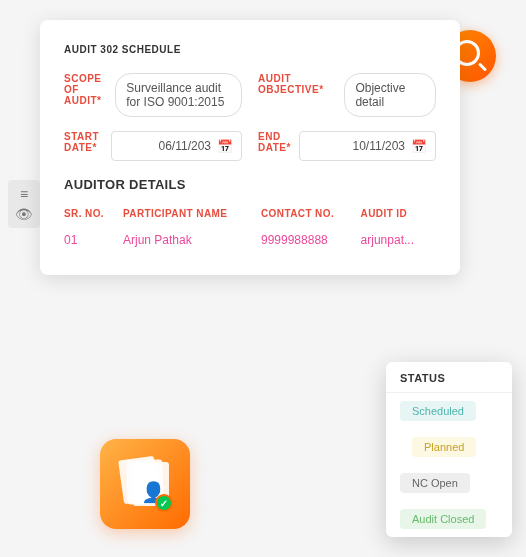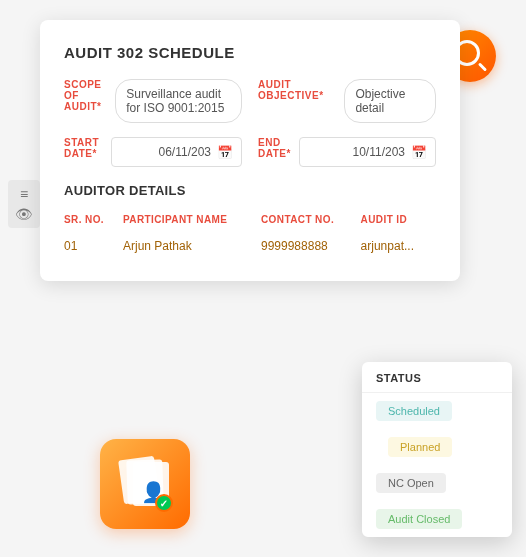--- a/index.html
+++ b/index.html
@@ -18,21 +18,21 @@
       top: 20px;
       left: 40px;
       width: 420px;
       background: #fff;
       border-radius: 8px;
       box-shadow: 0 4px 20px rgba(0,0,0,0.12);
       padding: 24px 24px 20px 24px;
     }
 
     .card-title {
-      font-size: 15px;
+      font-size: 10px;
       font-weight: 700;
       color: #333;
       letter-spacing: 0.5px;
       margin-bottom: 18px;
     }
 
     .form-row {
       display: flex;
       gap: 16px;
       margin-bottom: 14px;
@@ -110,21 +110,21 @@
       font-weight: 700;
       color: #e84c3d;
       text-align: left;
       padding: 4px 8px 6px 0;
       letter-spacing: 0.4px;
       border-bottom: none;
     }
 
     .auditor-table tbody tr td {
       font-size: 12px;
-      color: #a16207;
+      color: #ec4899;
       padding: 8px 8px 8px 0;
       border-bottom: 1px solid #f0f0f0;
     }
 
     .auditor-table tbody tr:last-child td {
       border-bottom: none;
     }
 
     
     .side-strip {
@@ -239,21 +239,21 @@
       font-size: 10px;
       font-weight: bold;
       border: 2px solid #ff6b00;
     }
 
     
     .status-dropdown {
       position: absolute;
       right: 14px;
       bottom: 20px;
-      width: 150px;
+      width: 126px;
       background: #fff;
       border-radius: 6px;
       box-shadow: 0 6px 24px rgba(0,0,0,0.18);
       overflow: hidden;
     }
 
     .status-header {
       padding: 10px 14px 8px 14px;
       font-size: 11px;
       font-weight: 700;

